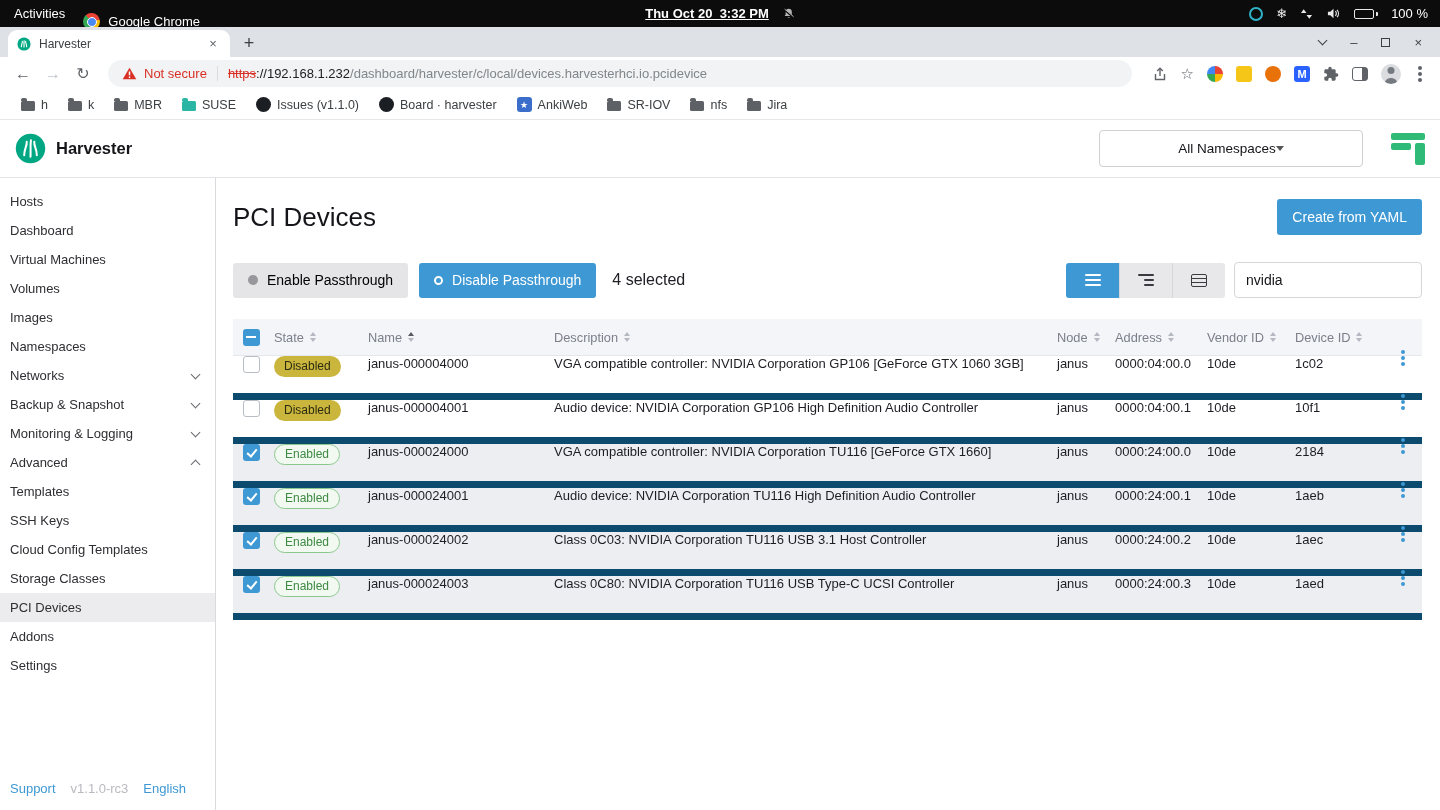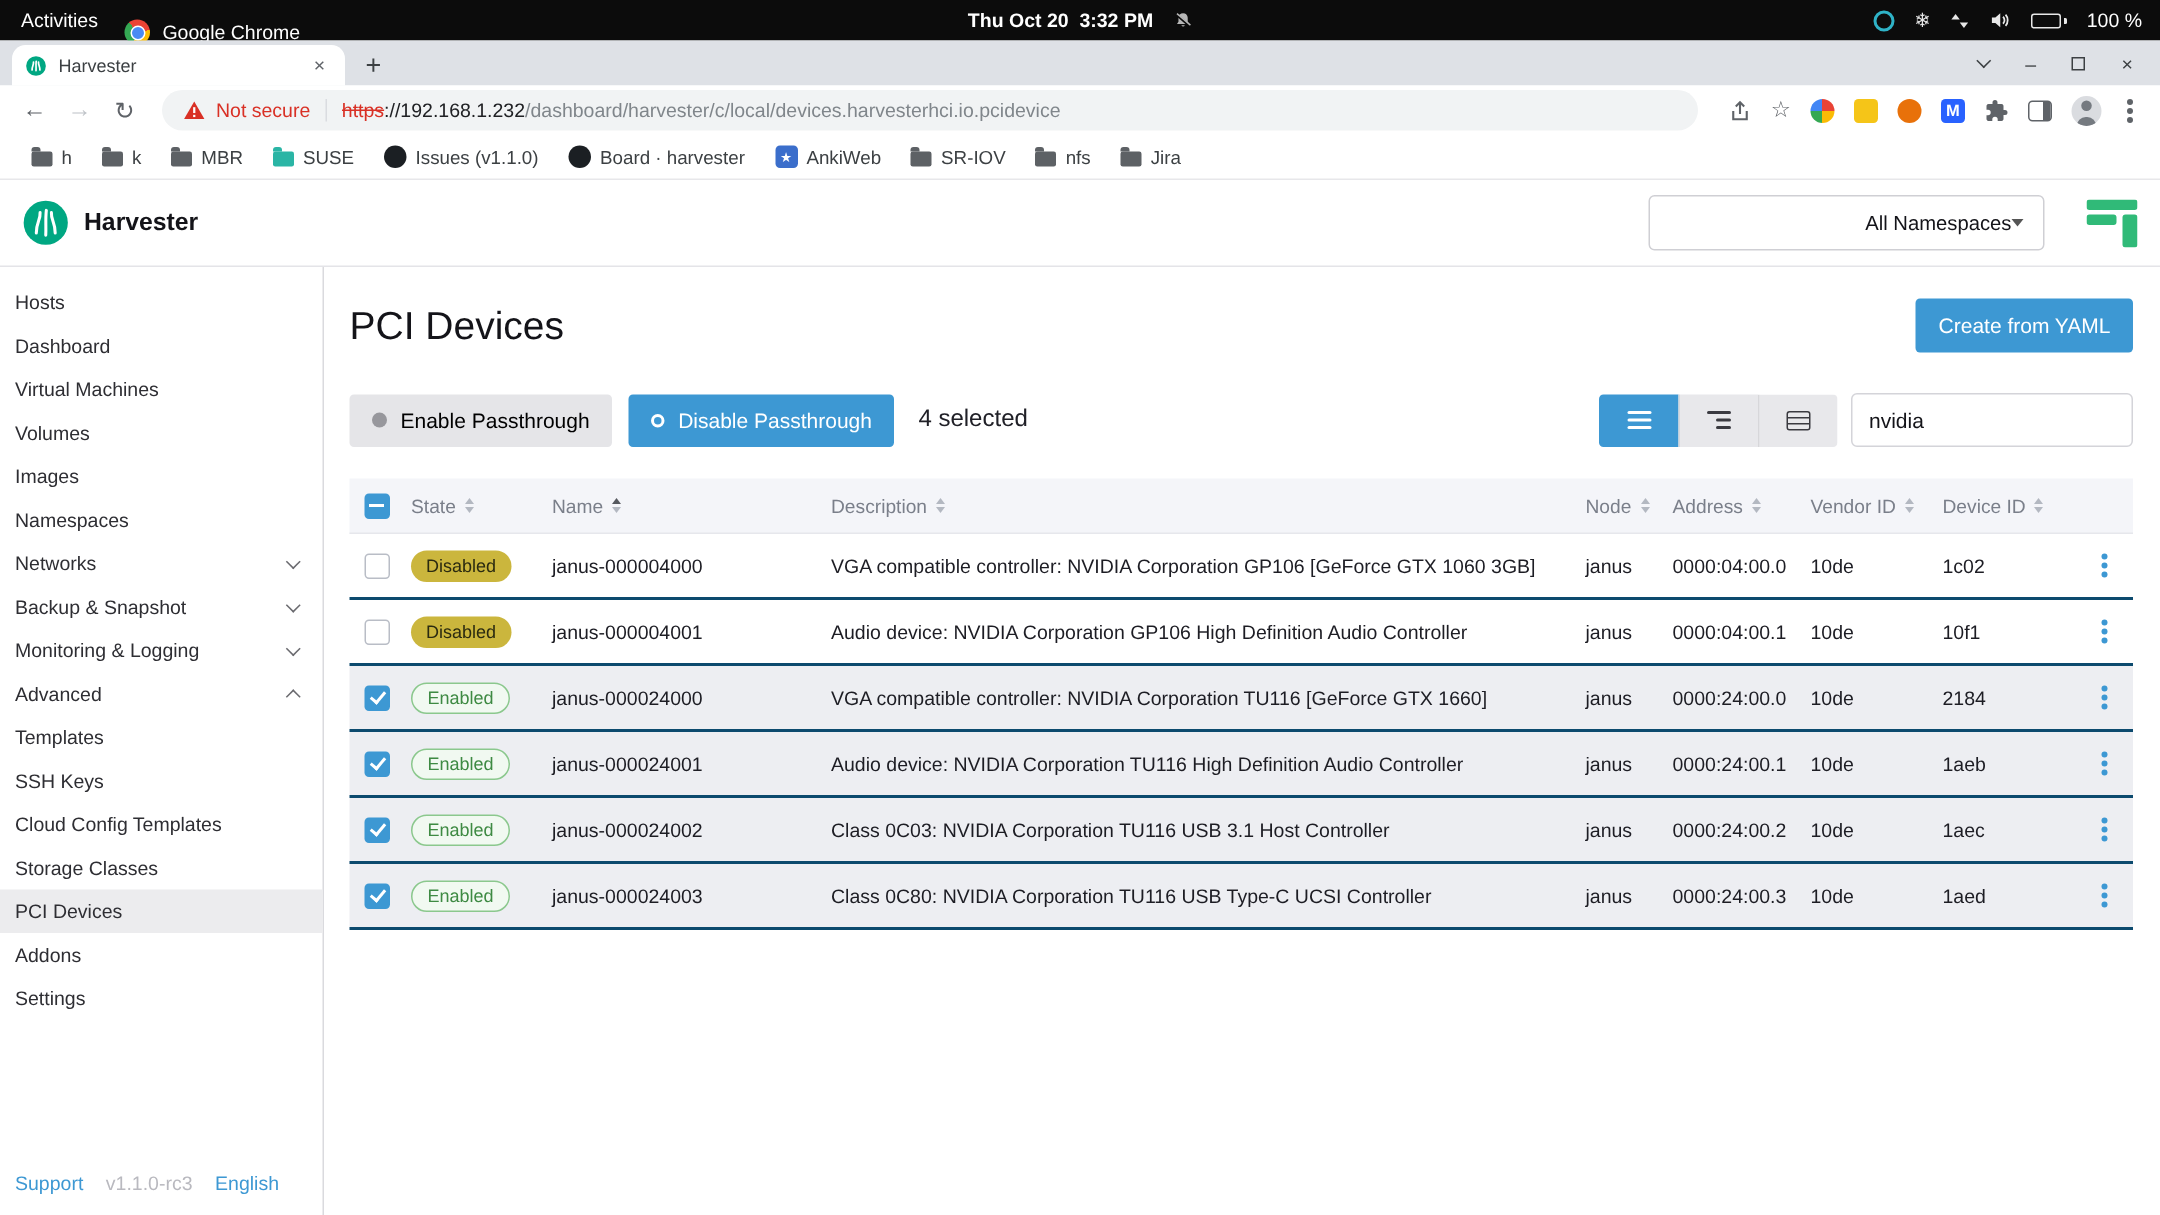--- a/index.html
+++ b/index.html
@@ -11,21 +11,21 @@
 
   
   .os-bar { position:absolute; top:0; left:0; right:0; height:27px; background:#0c0c0c;
     color:#fff; display:flex; align-items:center; font-size:13px; }
   .os-left { display:flex; align-items:center; gap:18px; padding-left:14px; }
   .chrome-item { display:flex; align-items:center; gap:8px;margin-top:16px; }
   .chrome-ic { width:17px; height:17px; border-radius:50%; position:relative;
     background:conic-gradient(from -40deg,#ea4335 0 33.3%,#fbbc05 0 66.6%,#34a853 0 100%); }
   .chrome-ic::after { content:""; position:absolute; inset:3.5px; background:#4a8af4;
     border:1.5px solid #fff; border-radius:50%; }
-  .os-center { position:absolute; left:50%; transform:translateX(-50%); display:flex; align-items:center; gap:13px; }
+  .os-center { position:absolute; left:50%; transform:translateX(-50%); display:flex; align-items:center; gap:13px;text-decoration:underline; }
   .clock { white-space:pre; font-weight:600; }
   .os-right { margin-left:auto; display:flex; align-items:center; gap:13px; padding-right:12px; }
   .teal-ring { width:14px; height:14px; border-radius:50%; border:2.6px solid #2fb3c7; }
   .snow { font-size:13px; color:#e9e9e9; line-height:1; }
   .battery { display:flex; align-items:center; gap:2px; }
   .bat-body { width:20px; height:10px; border:1px solid #e8e8e8; border-radius:2px; padding:1.5px; }
   .bat-fill { width:100%; height:100%; background:#e8e8e8; border-radius:1px; }
   .bat-tip { width:2px; height:4px; background:#e8e8e8; border-radius:0 1px 1px 0; }
 
   
@@ -91,21 +91,21 @@
   .bm-ic.anki { width:15px; height:15px; border-radius:3px; background:#3b6ecb; position:relative; }
   .bm-ic.anki::after { content:"★"; position:absolute; inset:0; color:#fff; font-size:9px;
     display:flex; align-items:center; justify-content:center; }
 
   
   .app-header { position:absolute; top:120px; left:0; right:0; height:58px; background:#fff;
     display:flex; align-items:center; padding:0 15px; border-bottom:1px solid #e4e4e8; }
   .brand { font-size:16.5px; font-weight:600; color:#141419; margin-left:10px; }
   .header-right { margin-left:auto; display:flex; align-items:center; gap:28px; }
   .ns-select { width:264px; height:37px; border:1px solid #cfcfd4; border-radius:4px;
-    display:flex; align-items:center; justify-content:flex-end; padding:0 13px;
+    display:flex; align-items:center; justify-content:center; padding:0 13px;
     font-size:13.5px; color:#141419; background:#fff; }
   .caret { width:0; height:0; border-left:4.5px solid transparent; border-right:4.5px solid transparent;
     border-top:5px solid #555; }
 
   
   .sidebar { position:absolute; top:178px; left:0; bottom:0; width:216px; background:#fff;
     border-right:1px solid #dadade; padding-top:9px; }
   .side-item { height:29px; display:flex; align-items:center; padding:0 16px 0 10px;
     font-size:13px; color:#2e2e33; }
   .side-item.true { background:#ececee; }
@@ -163,22 +163,22 @@
   .c-addr   { width:92px; }
   .c-vendor { width:88px; }
   .c-device { width:94px; }
   .c-actions{ width:38px; display:flex; justify-content:center; }
   .th { display:inline-flex; align-items:center; gap:6px; cursor:pointer; }
   .sort { display:inline-flex; flex-direction:column; gap:2px; }
   .sort i { display:block; width:0; height:0; border-left:3.5px solid transparent; border-right:3.5px solid transparent; }
   .sort .up { border-bottom:4px solid #b3b8c1; }
   .sort .dn { border-top:4px solid #b3b8c1; }
   .sort.asc .up { border-bottom-color:#56595f; }
-  .trow { display:flex; align-items:center; height:44px; background:#fff;
-    border-bottom:2px solid #0c4a6e; font-size:13px; color:#1d1d24; }
+  .trow { display:flex; align-items:flex-start; height:44px; background:#fff;
+    border-bottom:7px solid #0c4a6e; font-size:13px; color:#1d1d24; }
   .trow.true { background:#edeef2; }
   .badge { display:inline-block; padding:3px 10px; border-radius:11px; font-size:12px; line-height:15px; }
   .badge.disabled { background:#cbb63d; color:#2b2b10; }
   .badge.enabled  { background:#f1f9f1; border:1px solid #8bc88d; color:#3e8a43; padding:2px 10px; }
   .cb { width:17px; height:17px; border-radius:3px; position:relative; display:inline-block; }
   .cb.false { border:1px solid #b9bdc6; background:#fff; }
   .cb.true  { background:#3d98d3; }
   .cb.true::after { content:""; position:absolute; left:6px; top:2.5px; width:4px; height:8px;
     border:solid #fff; border-width:0 2px 2px 0; transform:rotate(40deg); }
   .cb.indet { background:#3d98d3; }

